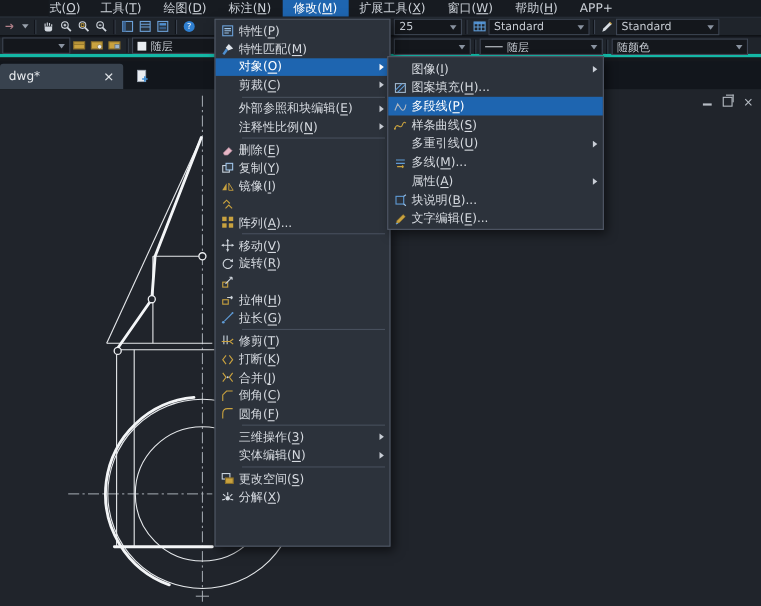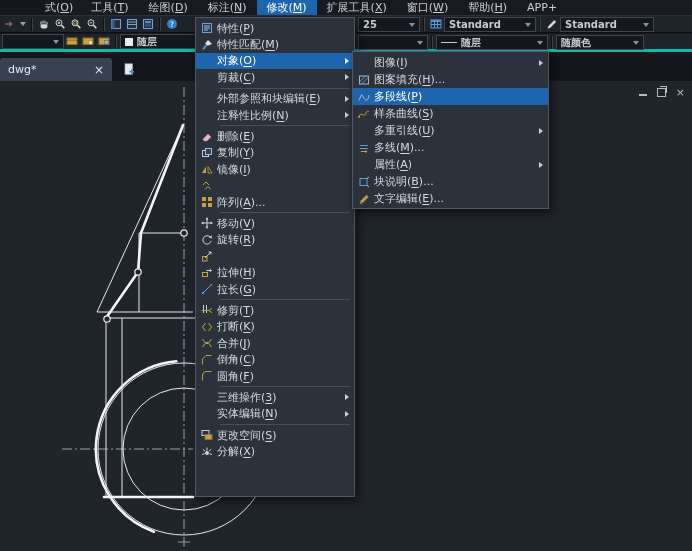--- a/index.html
+++ b/index.html
@@ -15,21 +15,21 @@
   
   .trow{position:absolute;left:0;width:692px;height:18px;background:#1f242b;display:flex;
         align-items:center;padding-left:2px;box-sizing:border-box;}
   #tb2{top:15px;border-top:1px solid #2a313a;border-bottom:1px solid #0c0e12;}
   #tb3{top:34px;border-bottom:3px solid #14b8a6;}
   .tbtn{width:16px;height:15px;display:flex;align-items:center;justify-content:center;flex:0 0 auto;}
   .tsep{width:0;height:13px;border-left:1px solid #10131a;border-right:1px solid #3a424e;margin:0 3px;flex:0 0 auto;}
   .tiny-caret{width:0;height:0;border-top:4px solid #9aa2ad;border-left:3.5px solid transparent;
               border-right:3.5px solid transparent;margin:0 2px;}
   .combo{display:flex;align-items:center;height:15px;background:#14171c;border:1px solid #3e4654;
-         color:#c6cbd2;font-size:10px;padding:0 4px;box-sizing:border-box;flex:0 0 auto;font-weight:bold;}
+         color:#c6cbd2;font-size:10px;padding:0 4px;box-sizing:border-box;flex:0 0 auto;}
   .combo .val{white-space:nowrap;overflow:hidden;}
   .combo .arr{margin-left:auto;width:0;height:0;border-top:4px solid #8a93a0;
               border-left:3.5px solid transparent;border-right:3.5px solid transparent;}
   .rcluster{position:absolute;left:358px;top:1px;display:flex;align-items:center;}
   .swatch{width:8px;height:8px;background:#e9edf1;margin-right:4px;flex:0 0 auto;}
   .ltline{width:16px;height:1px;background:#c6cbd2;margin-right:4px;flex:0 0 auto;}
   
   #tabbar{position:absolute;left:0;top:56px;width:692px;height:25px;background:#12161c;}
   .tab{position:absolute;left:0;top:2px;width:112px;height:23px;background:#38424e;
        border-radius:3px 3px 0 0;display:flex;align-items:center;padding:0 8px;box-sizing:border-box;
@@ -201,21 +201,21 @@
       <span class="val"></span>
       <span class="arr"></span>
     </div>
     <span class="tsep"></span>
     <div class="combo" style="width:112px;">
       <span class="ltline"></span>
       <span class="val">随层</span>
       <span class="arr"></span>
     </div>
     <span class="tsep"></span>
-    <div class="combo" style="width:88px;text-align:center;">
+    <div class="combo" style="width:124px;text-align:center;">
       <span class="val">随颜色</span>
       <span class="arr"></span>
     </div>
   </div>
 </div>
 
 <div id="tabbar">
   <div class="tab">
     <span>dwg*</span>
     <span class="x">×</span>

